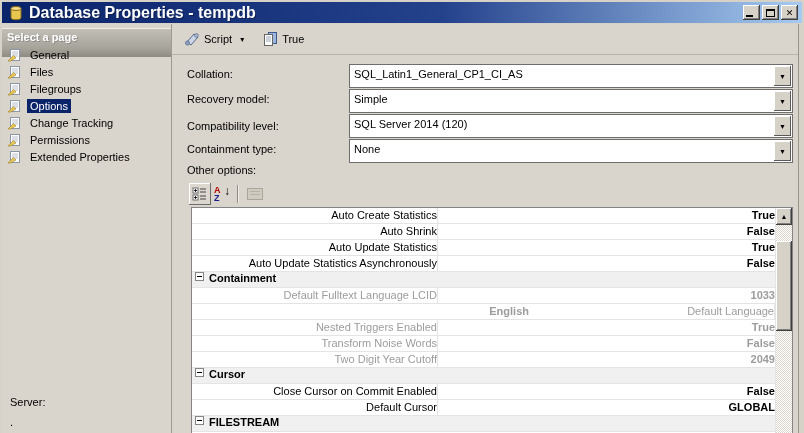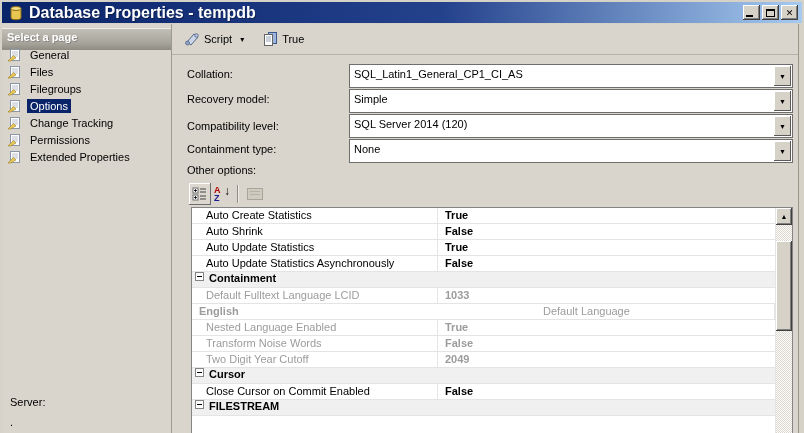--- a/index.html
+++ b/index.html
@@ -22,21 +22,21 @@
     box-shadow: inset -1px -1px 0 #404040, inset 1px 1px 0 #fff, inset -2px -2px 0 #808080;
     display:flex; align-items:center; justify-content:center; cursor:default;
     font-size:9px; font-weight:bold; color:#000; position:relative;
   }
   .glyph-min{ position:absolute; left:3px; bottom:3px; width:7px; height:2px; background:#000; }
   .glyph-max{ width:9px; height:8px; border:1px solid #000; border-top:2px solid #000; }
   
   .sidebar{ position:absolute; left:2px; top:24px; width:169px; bottom:0;
     background:#d9d5cc; }
   .panel-header{
-    position:absolute; left:0; right:0; height:22px;
+    position:absolute; left:0; right:0; height:29px;
     background:linear-gradient(180deg,#c2bfb7 0%,#a5a29a 70%,#8e8b83 100%);
     color:#fff; font-weight:bold; line-height:17px; padding-left:5px;
     border-top:1px solid #efede8; text-shadow:1px 1px 0 rgba(90,90,90,.4);
   }
   #select-page-header{ top:4px; }
   #connection-header{ top:348px; }
   .nav{ position:absolute; left:0; top:22px; right:0; }
   .nav-item{ display:flex; align-items:center; height:17px; padding-left:5px; cursor:default; }
   .nav-item .nav-icon{ width:14px; height:14px; margin-right:6px; flex:none; }
   .nav-item .nav-label{ padding:1px 3px; white-space:nowrap; }
@@ -84,21 +84,21 @@
   .pages-ico{ width:16px; height:12px; border:1px solid #a9a598; background:#cfcbc0;
     display:flex; flex-direction:column; gap:2px; padding:2px; }
   .pages-ico i{ height:1px; background:#b5b1a4; }
   
   .grid{
     position:absolute; left:19px; top:183px; width:602px; bottom:0;
     background:#fff; border:1px solid #848484; border-bottom:none; overflow:hidden;
   }
   .grid-rows{ position:absolute; left:0; top:0; right:17px; }
   .grid-row{ display:flex; height:16px; border-bottom:1px solid #e4e4e4; background:#fff; }
-  .grid-row .cell{ line-height:15px; white-space:nowrap; overflow:hidden; }
+  .grid-row .cell{ line-height:15px; white-space:nowrap; overflow:hidden;text-align:right; }
   .grid-row .name{ width:246px; padding-left:14px; border-right:1px solid #e4e4e4; flex:none; }
   .grid-row .value{ flex:1; padding-left:7px; font-weight:bold; }
   .grid-row.disabled .name, .grid-row.disabled .value{ color:#9c9c9c; }
   .grid-row.category{ background:#f0f0f0; font-weight:bold; align-items:flex-start; }
   .cat-box{ width:9px; height:9px; border:1px solid #848484; background:#fff; margin:0 5px 0 3px;
     display:inline-flex; align-items:center; justify-content:center; flex:none; }
   .cat-minus{ width:5px; height:1px; background:#000; }
   
   .vscroll{
     position:absolute; top:0; right:0; bottom:0; width:17px;
@@ -324,41 +324,45 @@
           </div>
           <div class="grid-row property disabled">
             <div class="cell name">Default Fulltext Language LCID</div>
             <div class="cell value">1033</div>
           </div>
           <div class="grid-row property disabled">
             <div class="cell value">English</div>
             <div class="cell name">Default Language</div>
           </div>
           <div class="grid-row property disabled">
-            <div class="cell name">Nested Language Enabled</div>
+            <div class="cell name">Nested Triggers Enabled</div>
             <div class="cell value">True</div>
           </div>
           <div class="grid-row property disabled">
             <div class="cell name">Transform Noise Words</div>
             <div class="cell value">False</div>
           </div>
           <div class="grid-row property disabled">
             <div class="cell name">Two Digit Year Cutoff</div>
             <div class="cell value">2049</div>
           </div>
           <div class="grid-row category">
             <span class="cat-box">
               <span class="cat-minus"></span>
             </span>
             <span class="cat-label">Cursor</span>
           </div>
           <div class="grid-row property">
             <div class="cell name">Close Cursor on Commit Enabled</div>
             <div class="cell value">False</div>
           </div>
+          <div class="grid-row property">
+            <div class="cell name">Default Cursor</div>
+            <div class="cell value">GLOBAL</div>
+          </div>
           <div class="grid-row category">
             <span class="cat-box">
               <span class="cat-minus"></span>
             </span>
             <span class="cat-label">FILESTREAM</span>
           </div>
         </div>
       <div class="vscroll">
         <div class="scroll-btn">▲</div>
         <div class="scroll-thumb"></div>

